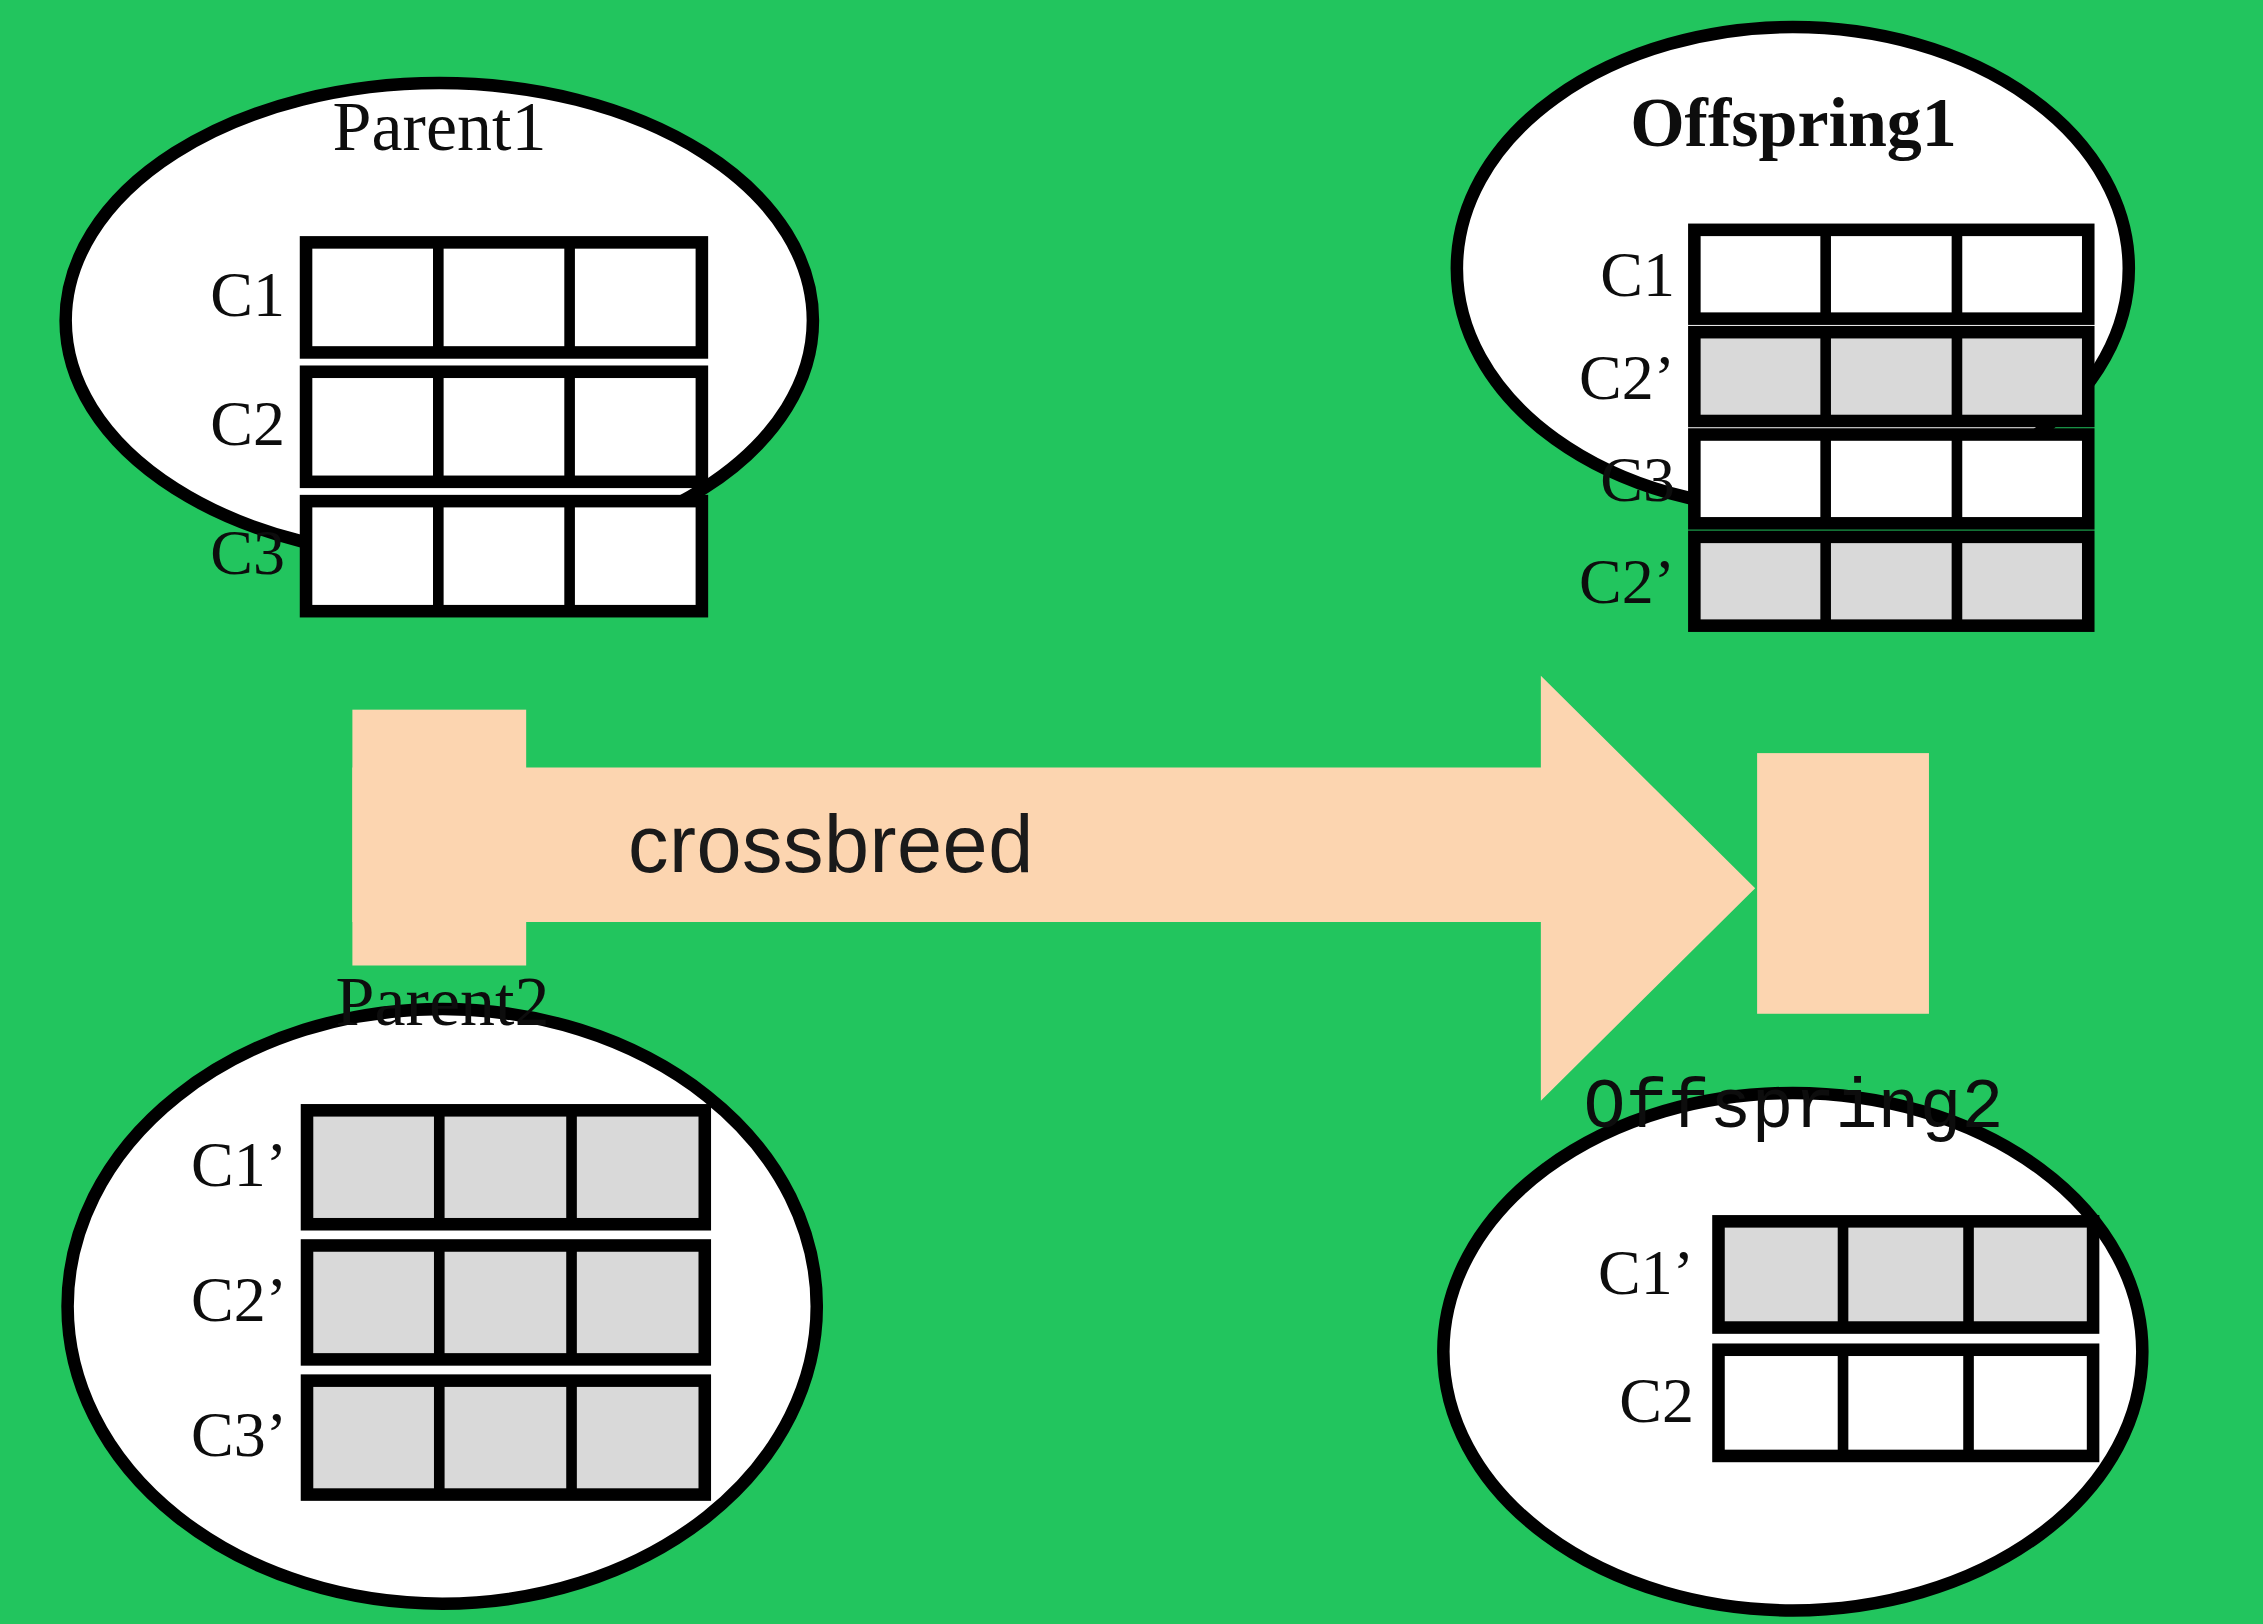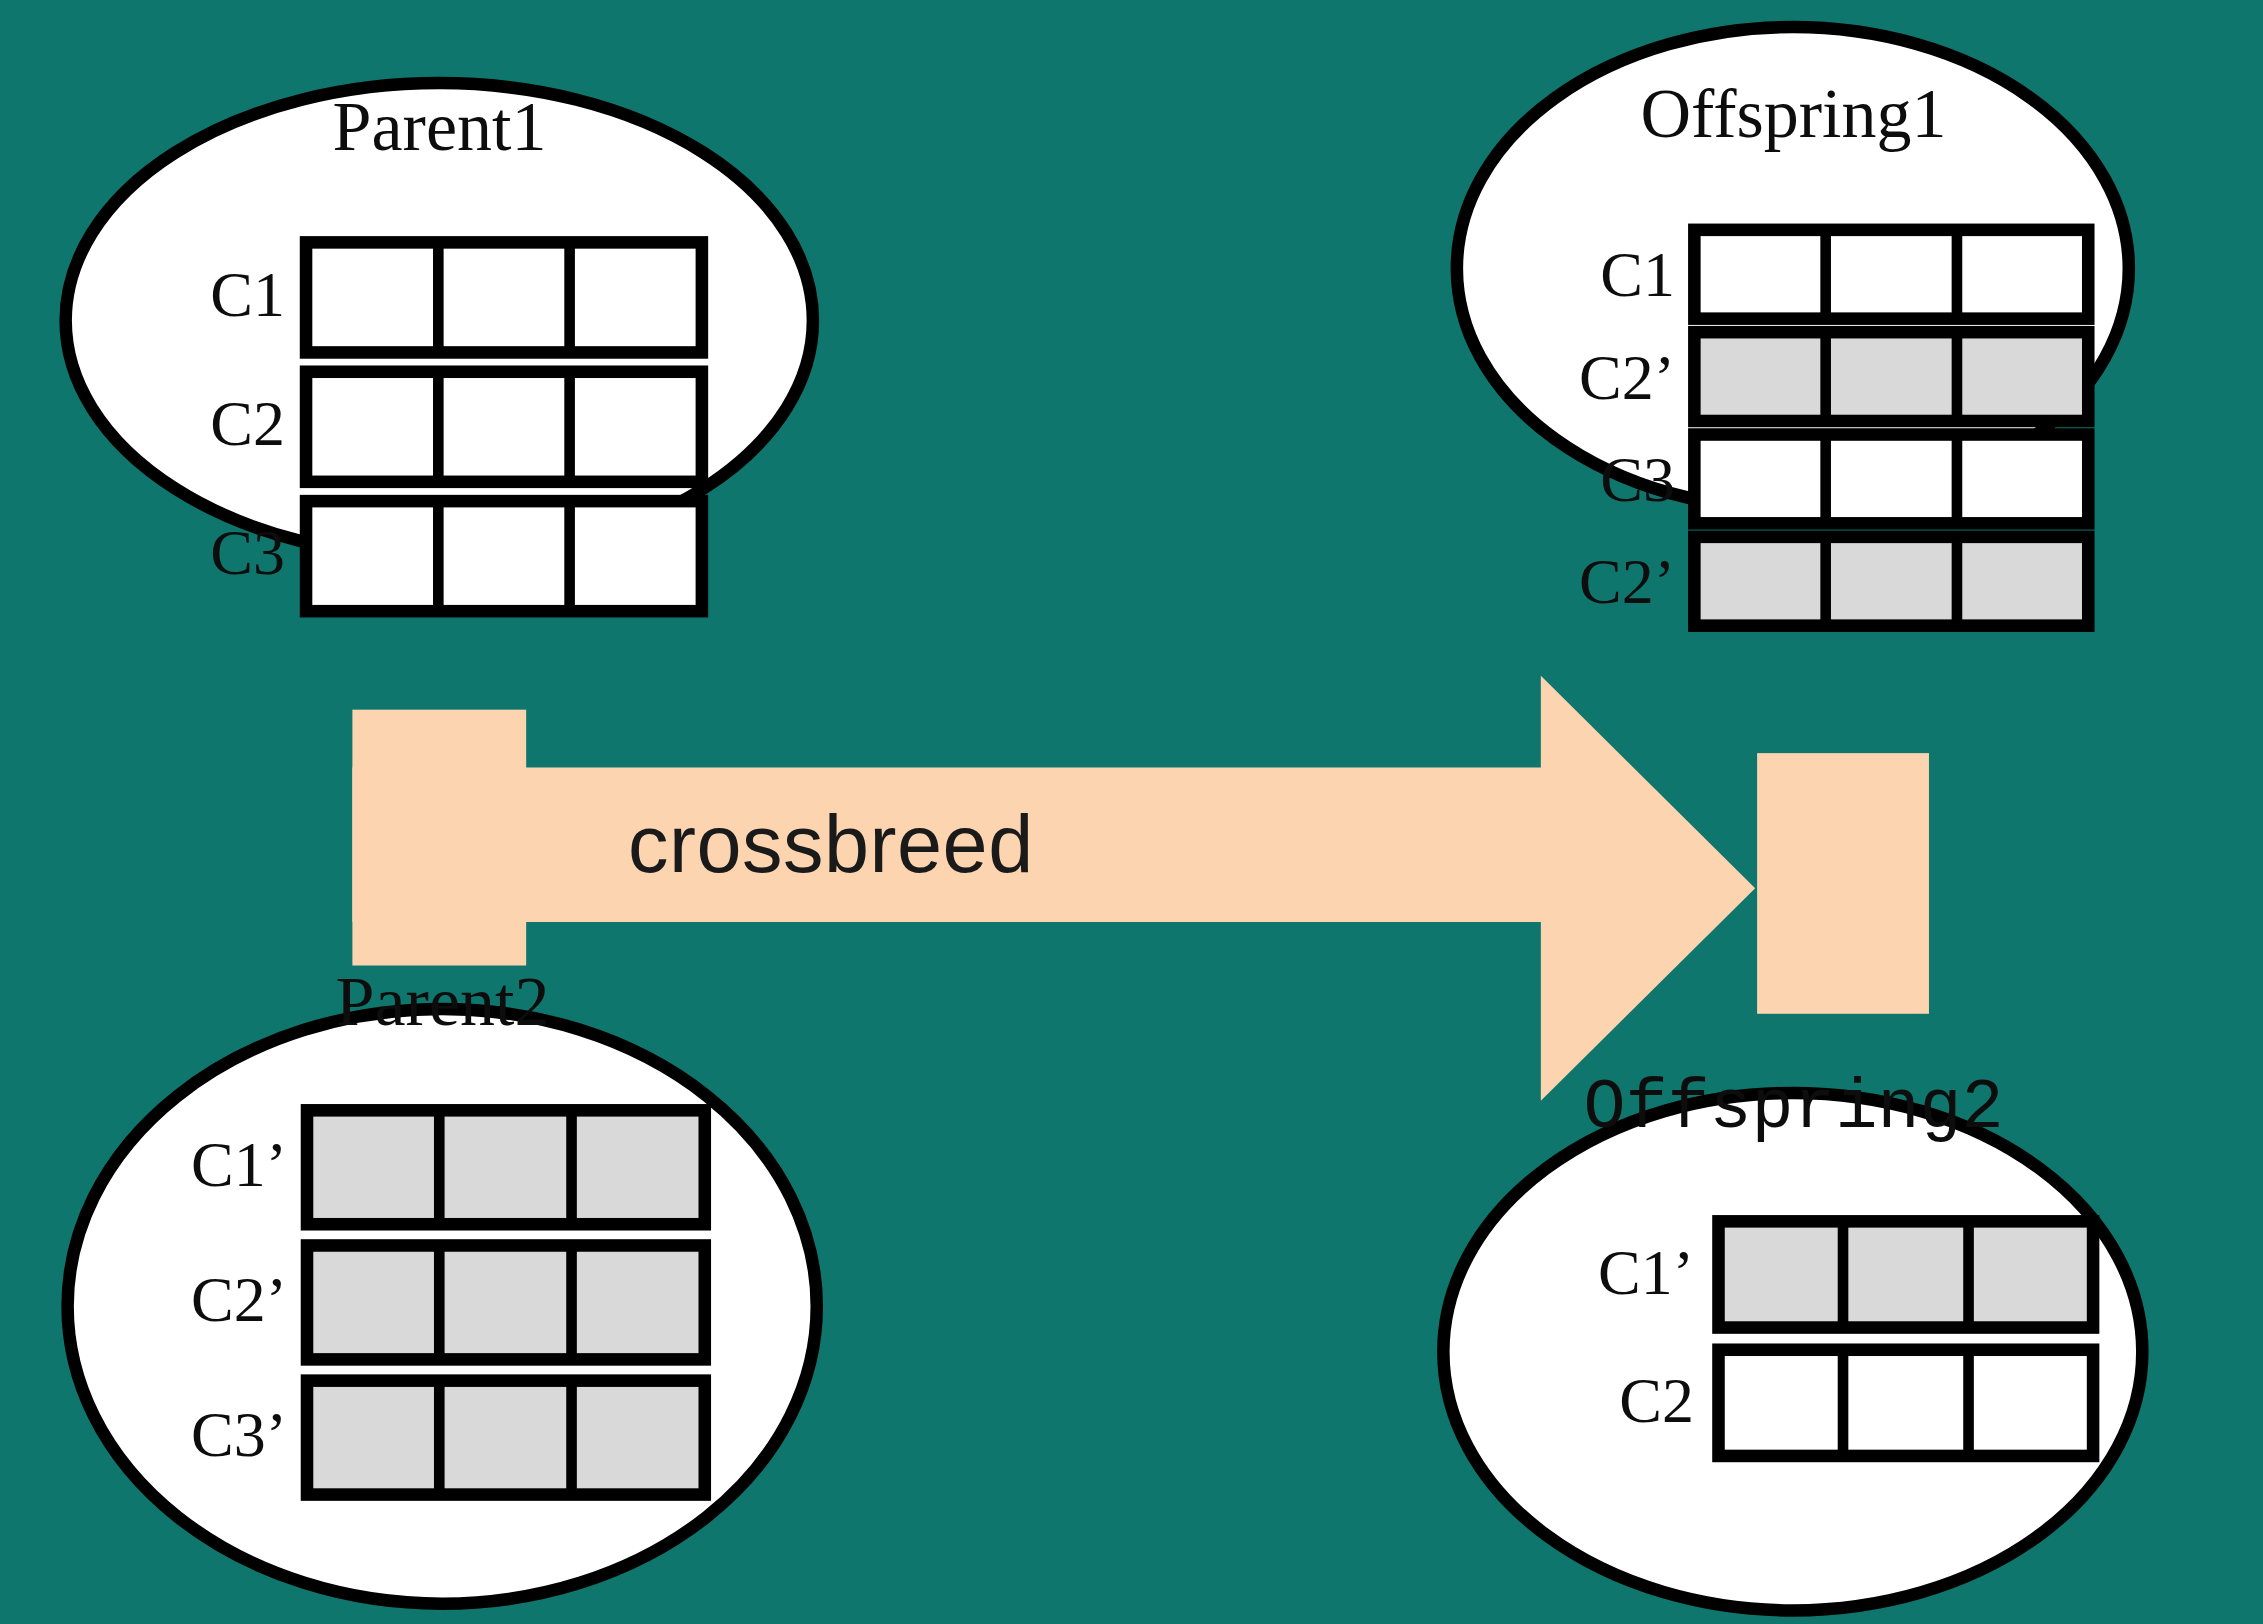--- a/index.html
+++ b/index.html
@@ -5,21 +5,21 @@
 <style>
   html, body {
     margin: 0;
     padding: 0;
     background: #ffffff;
   }
   #stage {
     position: relative;
     width: 2263px;
     height: 1624px;
-    background: #0f766e;
+    background: #22c55e;
     overflow: hidden;
     font-family: "Liberation Serif", "DejaVu Serif", serif;
   }
   #vector-layer {
     position: absolute;
     left: 0;
     top: 0;
     width: 2263px;
     height: 1624px;
   }
@@ -163,21 +163,21 @@
       </g>
     </g>
 
   </svg>
 
   <div class="node-title" style="left:198px; top:92px; width:483px;">Parent1</div>
   <div class="row-label" style="left:68px; top:263px; width:217px;">C1</div>
   <div class="row-label" style="left:68px; top:392px; width:217px;">C2</div>
   <div class="row-label" style="left:68px; top:521px; width:217px;">C3</div>
 
-  <div class="node-title" style="left:1552px; top:79px; width:483px;">Offspring1</div>
+  <div class="node-title" style="left:1552px; top:88px; width:483px;font-weight:bold;">Offspring1</div>
   <div class="row-label" style="left:1458px; top:243px; width:217px;">C1</div>
   <div class="row-label" style="left:1458px; top:346px; width:217px;">C2’</div>
   <div class="row-label" style="left:1458px; top:448px; width:217px;">C3</div>
   <div class="row-label" style="left:1458px; top:550px; width:217px;">C2’</div>
 
   <div class="node-title" style="left:201px; top:967px; width:483px;">Parent2</div>
   <div class="row-label" style="left:70px; top:1133px; width:217px;">C1’</div>
   <div class="row-label" style="left:70px; top:1268px; width:217px;">C2’</div>
   <div class="row-label" style="left:70px; top:1403px; width:217px;">C3’</div>
 

